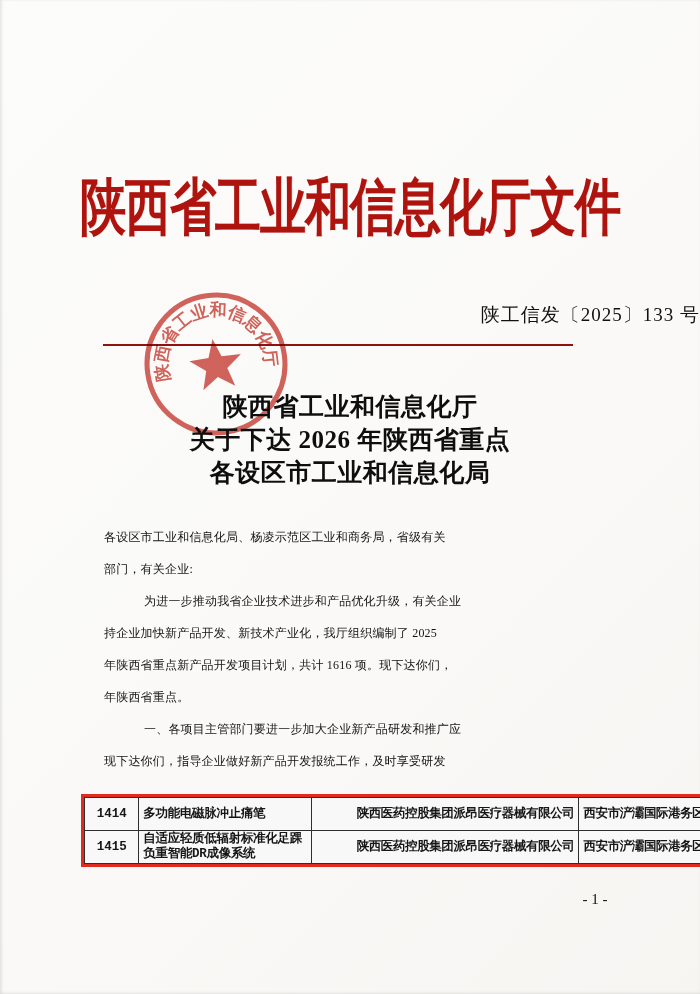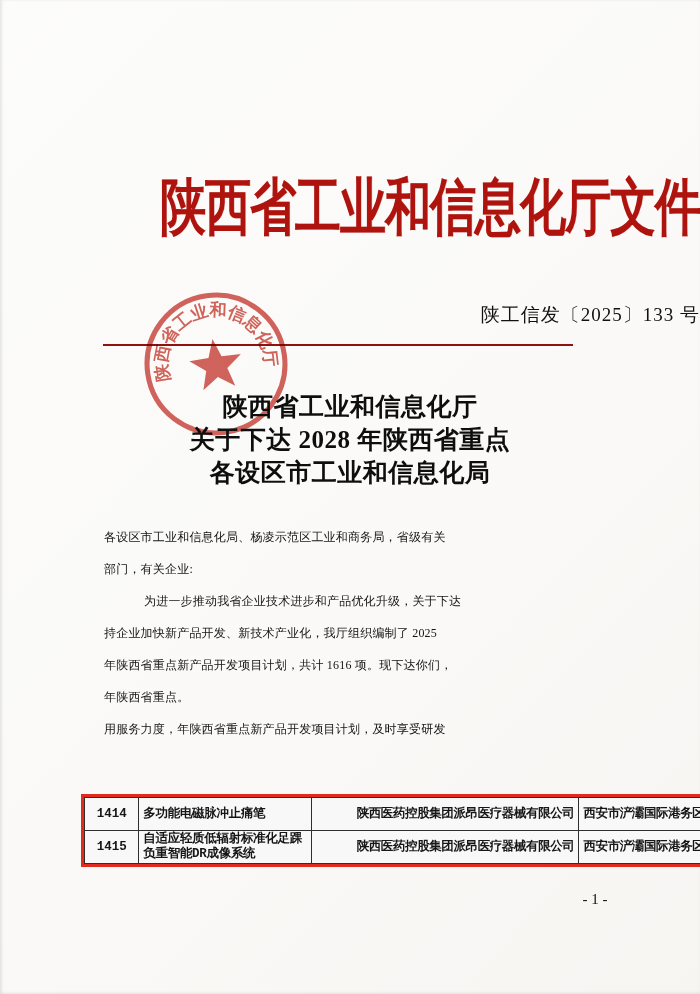--- a/index.html
+++ b/index.html
@@ -15,21 +15,21 @@
     background: linear-gradient(135deg, #fcfcfb 0%, #faf9f7 60%, #f6f5f2 100%);
     overflow: hidden;
     box-shadow: inset 2px 0 3px rgba(0,0,0,0.08), inset 0 -2px 3px rgba(0,0,0,0.04);
     color: #1a1a1a;
   }
 
   
   .masthead {
     position: absolute;
     top: 166px; left: 0; right: 0;
-    text-align: right;
+    text-align: center;
     height: 76px;
   }
   .masthead span {
     display: inline-block;
     font-size: 46px;
     font-weight: bold;
     color: #ae130e;
     letter-spacing: -1px;
     transform: scaleY(1.34);
     transform-origin: center top;
@@ -145,32 +145,33 @@
       <polygon points="74,49 80.5,67.1 99.7,67.7 84.5,79.4 89.9,97.8 74,87 58.1,97.8 63.5,79.4 48.3,67.7 67.5,67.1" fill="#c5352a" opacity="0.85"></polygon>
       <path id="sealArc" d="M 40 108 A 48 48 0 1 1 108 108" fill="none"></path>
       <text font-size="17" fill="#c5352a" opacity="0.85" font-weight="bold" font-family="Liberation Serif, serif">
         <textPath href="#sealArc" startOffset="28">陕西省工业和信息化厅</textPath>
       </text>
     </g>
   </svg>
 
   <div class="doc-title">
     <div>陕西省工业和信息化厅</div>
-    <div>关于下达 2028 年陕西省重点</div>
+    <div>关于下达 2026 年陕西省重点</div>
     <div>各设区市工业和信息化局</div>
   </div>
 
   <div class="body-text">
     <div class="line">各设区市工业和信息化局、杨凌示范区工业和商务局，省级有关</div>
     <div class="line">部门，有关企业:</div>
-    <div class="line indent">为进一步推动我省企业技术进步和产品优化升级，关于下达</div>
+    <div class="line indent">为进一步推动我省企业技术进步和产品优化升级，有关企业</div>
     <div class="line">持企业加快新产品开发、新技术产业化，我厅组织编制了 2025</div>
     <div class="line">年陕西省重点新产品开发项目计划，共计 1616 项。现下达你们，</div>
     <div class="line">年陕西省重点。</div>
-    <div class="line">用服务力度，年陕西省重点新产品开发项目计划，及时享受研发</div>
+    <div class="line indent">一、各项目主管部门要进一步加大企业新产品研发和推广应</div>
+    <div class="line">现下达你们，指导企业做好新产品开发报统工作，及时享受研发</div>
   </div>
 
   <table class="project-table">
     <tbody>
       <tr>
         <td class="col-no">1414</td>
         <td class="col-prod">多功能电磁脉冲止痛笔</td>
         <td class="col-comp">陕西医药控股集团派昂医疗器械有限公司</td>
         <td class="col-dist">西安市浐灞国际港务区</td>
       </tr>

